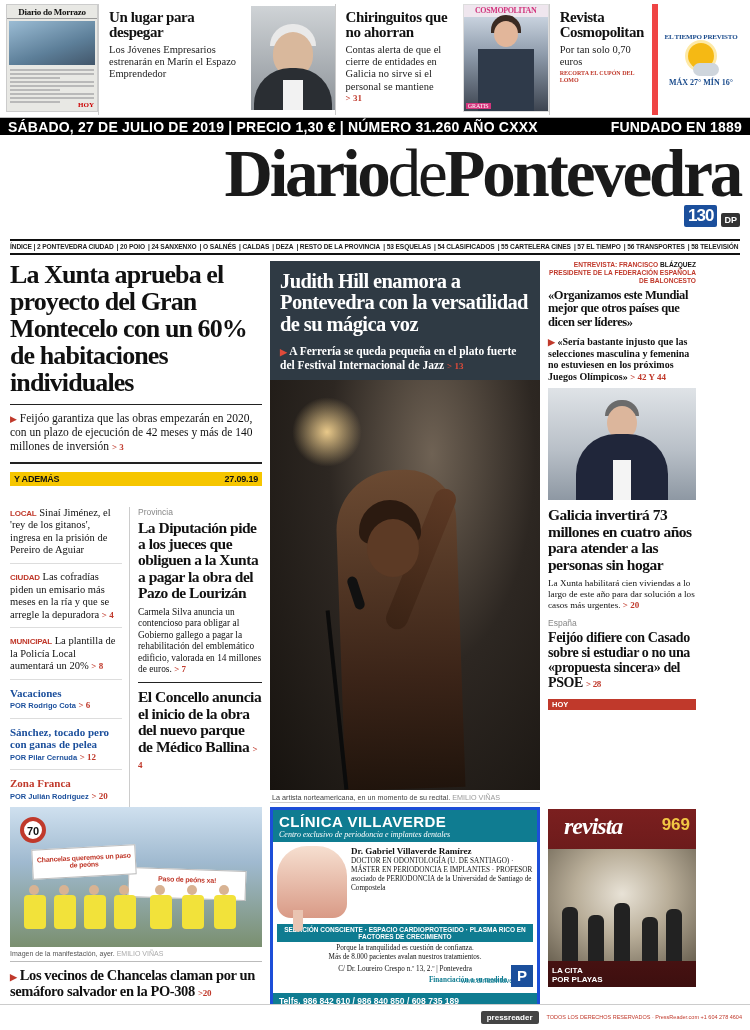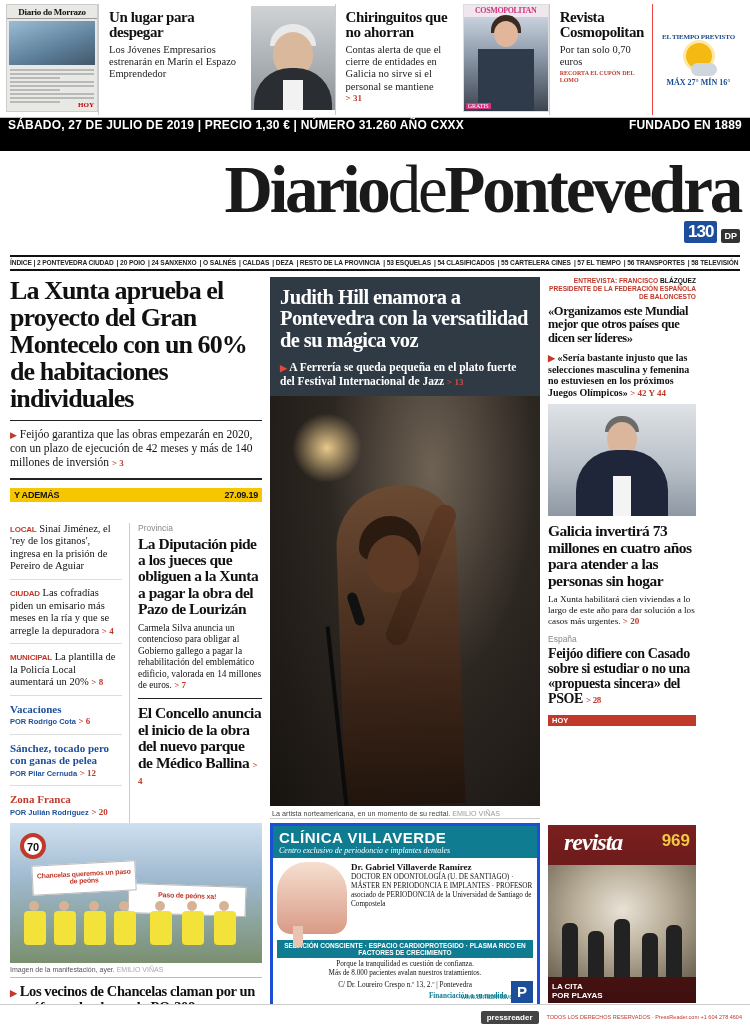--- a/index.html
+++ b/index.html
@@ -85,32 +85,32 @@
   .ts-mag .mg-title { font-size:8px; font-weight:bold; color:#d2357d; text-align:center; letter-spacing:-0.4px; padding-top:1px;}
   .ts-mag .mg-photo { position:absolute; top:12px; left:0; right:0; bottom:0;
      background: linear-gradient(180deg,#c8d2de 0%, #8e9bab 40%, #3d4450 100%);}
   .ts-mag .mg-head { position:absolute; top:16px; left:50%; transform:translateX(-50%); width:24px;height:26px;border-radius:50%;background:#e2b69a;}
   .ts-mag .mg-hair { position:absolute; top:10px; left:50%; transform:translateX(-50%); width:30px;height:18px;border-radius:15px 15px 0 0;background:#3a2a22;}
   .ts-mag .mg-dress{ position:absolute; bottom:0; left:50%; transform:translateX(-50%); width:56px;height:62px;background:#2f3a4a;}
   .ts-mag .mg-tag { position:absolute; bottom:2px; left:2px; font-size:6px; color:#fff; background:#d2357d; padding:0 2px;}
 
   .ts-weather {
     width: 92px; flex:none; display:flex; flex-direction:column; align-items:center;
-    justify-content:center; gap:2px; border-left:1px solid #ef4444; padding: 4px;
+    justify-content:center; gap:2px; border-left:6px solid #ef4444; padding: 4px;
   }
   .ts-weather .wlabel { font-size:7px; font-weight:bold; color:#1a4b8c; letter-spacing:-0.2px;}
   .ts-weather .wtemp { font-size:8px; font-weight:bold; color:#1a4b8c;}
   .sun { width:26px;height:26px;border-radius:50%;background:#f5b914; box-shadow:0 0 0 3px #fde9a7;}
   .cloud { width:26px;height:13px;background:#cfd6dd;border-radius:9px; margin-top:-8px; margin-left:10px;}
 
   
   .datebar {
-    height: 33px; background:#000; color:#fff;
-    display:flex; align-items:flex-start; justify-content:space-between;
-    padding: 0 8px; font-size: 12px; font-weight: bold;
+    height: 17px; background:#000; color:#fff;
+    display:flex; align-items:flex-end; justify-content:space-between;
+    padding: 0 8px; font-size: 14px; font-weight: bold;
     font-family: "Liberation Sans", sans-serif; letter-spacing:0.2px;
   }
 
   
   .masthead {
     padding: 8px 10px 2px 10px;
     display:flex; align-items:flex-end; justify-content:space-between;flex-direction:column;
   }
   .mast-title {
     font-family: "Liberation Serif", serif;

